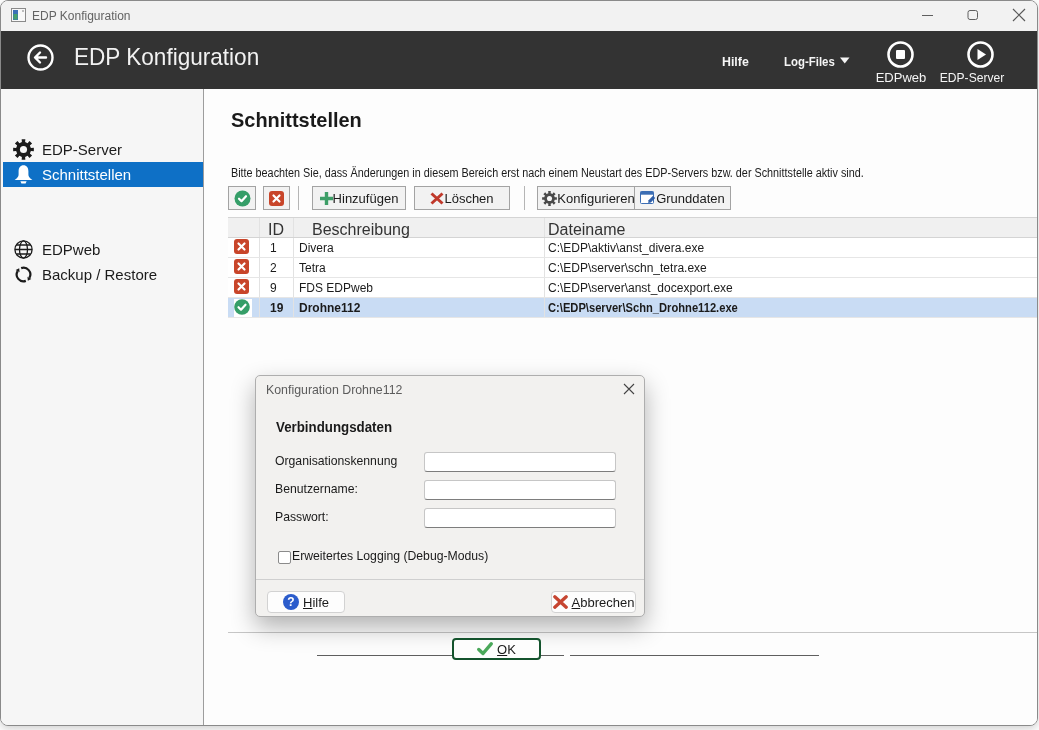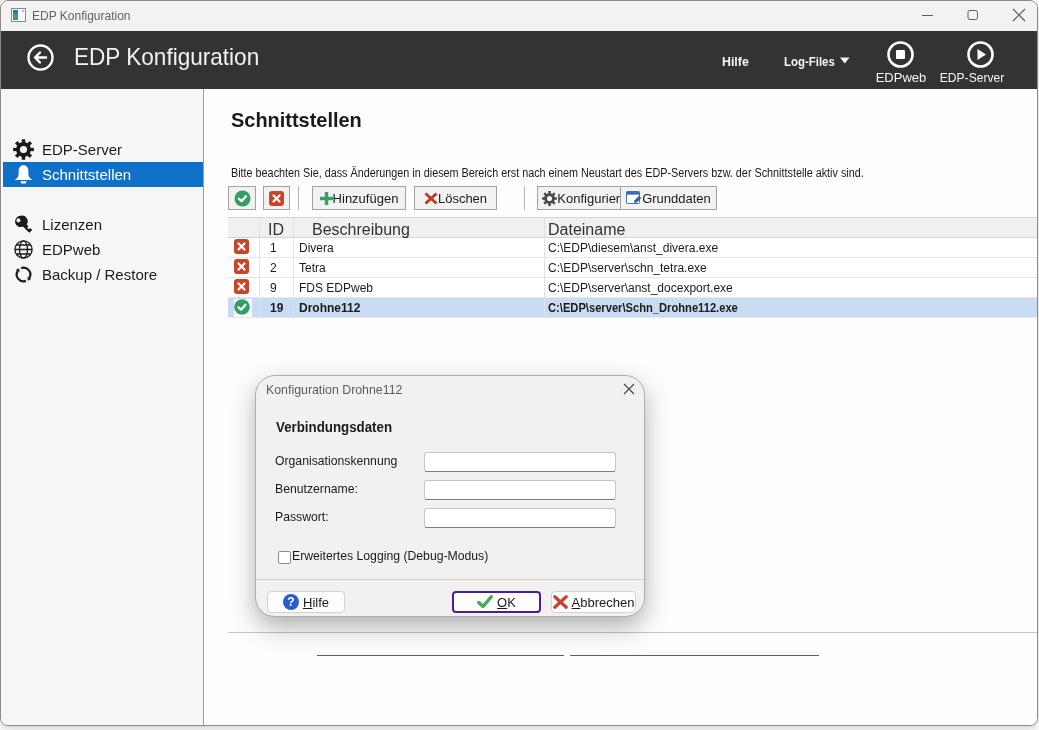--- a/index.html
+++ b/index.html
@@ -35,31 +35,31 @@
 .th { position:absolute; top:3px; font-size:16px; color:#333; }
 .trow { position:absolute; left:0; width:812px; height:20px; background:#fff; border-bottom:1px solid #e6e6e6; font-size:12px; color:#1b1b1b; }
 .trow.sel { background:#c9dcf4; }
 .td { position:absolute; top:3px; }
 .vline { position:absolute; top:0; bottom:0; width:1px; background:#e2e2e2; }
 .icell { position:absolute; left:6px; top:1px; width:18px; height:18px; }
 
 .bgline1 { position:absolute; left:227px; top:631px; width:810px; height:1px; background:#c6c6c6; }
 .uline { position:absolute; top:654px; height:1px; background:#5f5f5f; }
 
-.dialog { position:absolute; left:254px; top:374px; width:390px; height:242px; background:#f2f1ef; border:1px solid #aeaeae; border-radius:20px; box-shadow:0 10px 24px rgba(0,0,0,0.30); }
+.dialog { position:absolute; left:254px; top:374px; width:390px; height:242px; background:#f2f1ef; border:1px solid #aeaeae; border-radius:5px; box-shadow:0 10px 24px rgba(0,0,0,0.30); }
 .dialog .dtitle { position:absolute; left:10px; top:6px; font-size:13px; color:#5c5c5c; transform:scaleX(0.95); transform-origin:left top; white-space:nowrap; }
 .dialog .dclose { position:absolute; right:9px; top:7px; }
 .dialog .dsec { position:absolute; left:20px; top:43px; font-size:14px; font-weight:bold; color:#1a1a1a; transform:scaleX(0.95); transform-origin:left top; white-space:nowrap; }
 .dlabel { position:absolute; left:19px; font-size:13px; color:#1a1a1a; transform:scaleX(0.94); transform-origin:left center; white-space:nowrap; }
 .dinput { position:absolute; left:168px; width:192px; height:20px; background:#ffffff; border:1px solid #c6c6c6; border-bottom:1px solid #7d7d7d; border-radius:3px; }
 .dcheck { position:absolute; left:22px; top:175px; width:13px; height:13px; background:#fff; border:1px solid #8b8b8b; border-radius:2px; }
 .dchecklbl { position:absolute; left:36px; top:172px; font-size:13px; color:#1a1a1a; transform:scaleX(0.94); transform-origin:left center; white-space:nowrap; }
 .dsep { position:absolute; left:0px; top:203px; width:388px; height:1px; background:#cfcfcf; }
 .dbtn { position:absolute; top:215px; height:22px; background:#fdfdfd; border:1px solid #d2d2d2; border-radius:4px; font-size:13px; color:#1a1a1a; display:flex; align-items:center; justify-content:center; gap:4px; }
-.dbtn.ok { border:2px solid #4c1d95; }
+.dbtn.ok { border:2px solid #14532d;margin-top:47px; }
 u { text-decoration:underline; }
 </style>
 </head>
 <body>
 <div class="window">
 
   <div class="titlebar">
     <svg class="appicon" width="15" height="14" viewBox="0 0 15 14">
       <rect x="0.5" y="0.5" width="14" height="13" fill="#f8f8f8" stroke="#8a8a8a"></rect>
       <rect x="2" y="2" width="5" height="10" fill="#3b6fb6"></rect>
@@ -115,28 +115,20 @@
       </div>
     <div class="sitem sel" style="top:73px;">
         <span class="ic" id="ic-bell"><svg width="21" height="21" viewBox="0 0 21 21">
             <g fill="#ffffff">
               <path d="M10.5 1.2 C7.4 1.2 5.6 3.6 5.6 7.2 L5.6 10.4 C5.6 12.4 4.4 13.8 2.6 15.2 L1.6 16 L19.4 16 L18.4 15.2 C16.6 13.8 15.4 12.4 15.4 10.4 L15.4 7.2 C15.4 3.6 13.6 1.2 10.5 1.2 Z"></path>
               <path d="M7.4 17.2 L13.6 17.2 L12.6 19.4 L8.4 19.4 Z"></path>
             </g>
           </svg></span>
         <span class="txt">Schnittstellen</span>
       </div>
-    <div class="sitem" style="top:123px;">
-        <span class="ic" id="ic-key"><svg width="21" height="21" viewBox="0 0 21 21">
-            <g fill="#1b1b1b">
-              <path d="M7.6 1.8 a 5.6 5.6 0 1 0 2.3 10.7 l 6.3 6.3 3 -2.9 -2 -2 -1.5 1.4 -1.6 -1.6 1.5 -1.4 -1.9 -1.9 a 5.6 5.6 0 0 0 -6.1 -8.6 z M6.2 4.5 a 2.0 2.0 0 1 1 -1.9 3.5 2.0 2.0 0 0 1 1.9 -3.5 z"></path>
-            </g>
-          </svg></span>
-        <span class="txt">Lizenzen</span>
-      </div>
     <div class="sitem" style="top:148px;">
         <span class="ic" id="ic-globe"><svg width="21" height="21" viewBox="0 0 21 21">
             <g stroke="#1b1b1b" fill="none" stroke-width="1.3">
               <circle cx="10.5" cy="10.5" r="8.6"></circle>
               <ellipse cx="10.5" cy="10.5" rx="4" ry="8.6"></ellipse>
               <path d="M2 10.5 H19 M3.3 6 H17.7 M3.3 15 H17.7"></path>
             </g>
           </svg></span>
         <span class="txt">EDPweb</span>
       </div>
@@ -169,35 +161,35 @@
         <path d="M4.5 4.5 L10.5 10.5 M10.5 4.5 L4.5 10.5" stroke="#fff" stroke-width="2.2" stroke-linecap="round"></path>
       </svg>
   </div>
   <div class="tsep" style="left:297px; top:185px;"></div>
   <div class="tbtn" style="left:311px; top:185px; width:94px;">
     <svg width="13" height="13" viewBox="0 0 13 13">
         <path d="M6.5 0 V13 M0 6.5 H13" stroke="#3d9e67" stroke-width="3.4"></path>
       </svg>
     <span>Hinzufügen</span>
   </div>
-  <div class="tbtn" style="left:413px; top:185px; width:83px;">
+  <div class="tbtn" style="left:413px; top:185px; width:96px;">
     <svg width="14" height="13" viewBox="0 0 14 13">
         <path d="M1.5 1.5 L12.5 11.5 M12.5 1.5 L1.5 11.5" stroke="#c0392b" stroke-width="3"></path>
       </svg>
     <span>Löschen</span>
   </div>
   <div class="tsep" style="left:523px; top:185px;"></div>
   <div class="tbtn" style="left:536px; top:185px; width:103px;">
     <span class="gearico" id="ic-gear2" style="width:15px;height:15px;display:inline-block;"><svg width="15" height="15" viewBox="0 0 15 15">
           <path d="M14.88 6.18 L14.88 8.82 L12.77 8.66 L12.05 10.41 L13.65 11.79 L11.79 13.65 L10.41 12.05 L8.66 12.77 L8.82 14.88 L6.18 14.88 L6.34 12.77 L4.59 12.05 L3.21 13.65 L1.35 11.79 L2.95 10.41 L2.23 8.66 L0.12 8.82 L0.12 6.18 L2.23 6.34 L2.95 4.59 L1.35 3.21 L3.21 1.35 L4.59 2.95 L6.34 2.23 L6.18 0.12 L8.82 0.12 L8.66 2.23 L10.41 2.95 L11.79 1.35 L13.65 3.21 L12.05 4.59 L12.77 6.34 Z" fill="#4a4a4a" fill-rule="evenodd"></path>
           <circle cx="7.5" cy="7.5" r="2.5500000000000003" fill="#f6f6f6"></circle>
         </svg></span>
     <span>Konfigurieren</span>
   </div>
-  <div class="tbtn" style="left:619px; top:185px; width:97px;">
+  <div class="tbtn" style="left:633px; top:185px; width:97px;">
     <svg width="16" height="15" viewBox="0 0 16 15">
       <rect x="0.5" y="0.5" width="13" height="12" rx="1" fill="#fff" stroke="#3c6eb4"></rect>
       <rect x="0.5" y="0.5" width="13" height="3.2" fill="#3c6eb4"></rect>
       <path d="M8.6 9.2 L13 4.8 L15.2 7 L10.8 11.4 L8.2 12 Z" fill="#2f5fa8"></path>
     </svg>
     <span>Grunddaten</span>
   </div>
 
   <div class="table">
     <div class="thead">
@@ -208,21 +200,21 @@
       <div class="vline" style="left:65px;"></div>
       <div class="vline" style="left:316px;"></div>
     </div>
     <div class="trow" style="top:21px;">
       <span class="icell"><svg width="15" height="15" viewBox="0 0 15 15">
             <rect width="15" height="15" rx="3" fill="#c8452a"></rect>
             <path d="M4.5 4.5 L10.5 10.5 M10.5 4.5 L4.5 10.5" stroke="#fff" stroke-width="2.2" stroke-linecap="round"></path>
           </svg></span>
       <span class="td" style="left:42px;">1</span>
         <span class="td" style="left:71px;">Divera</span>
-        <span class="td" style="left:320px;">C:\EDP\diesem\anst_divera.exe</span>
+        <span class="td" style="left:320px;">C:\EDP\aktiv\anst_divera.exe</span>
       <div class="vline" style="left:31px;"></div>
         <div class="vline" style="left:65px;"></div>
         <div class="vline" style="left:316px;"></div>
     </div>
     <div class="trow" style="top:41px;">
       <span class="icell"><svg width="15" height="15" viewBox="0 0 15 15">
             <rect width="15" height="15" rx="3" fill="#c8452a"></rect>
             <path d="M4.5 4.5 L10.5 10.5 M10.5 4.5 L4.5 10.5" stroke="#fff" stroke-width="2.2" stroke-linecap="round"></path>
           </svg></span>
       <span class="td" style="left:42px;">2</span>

